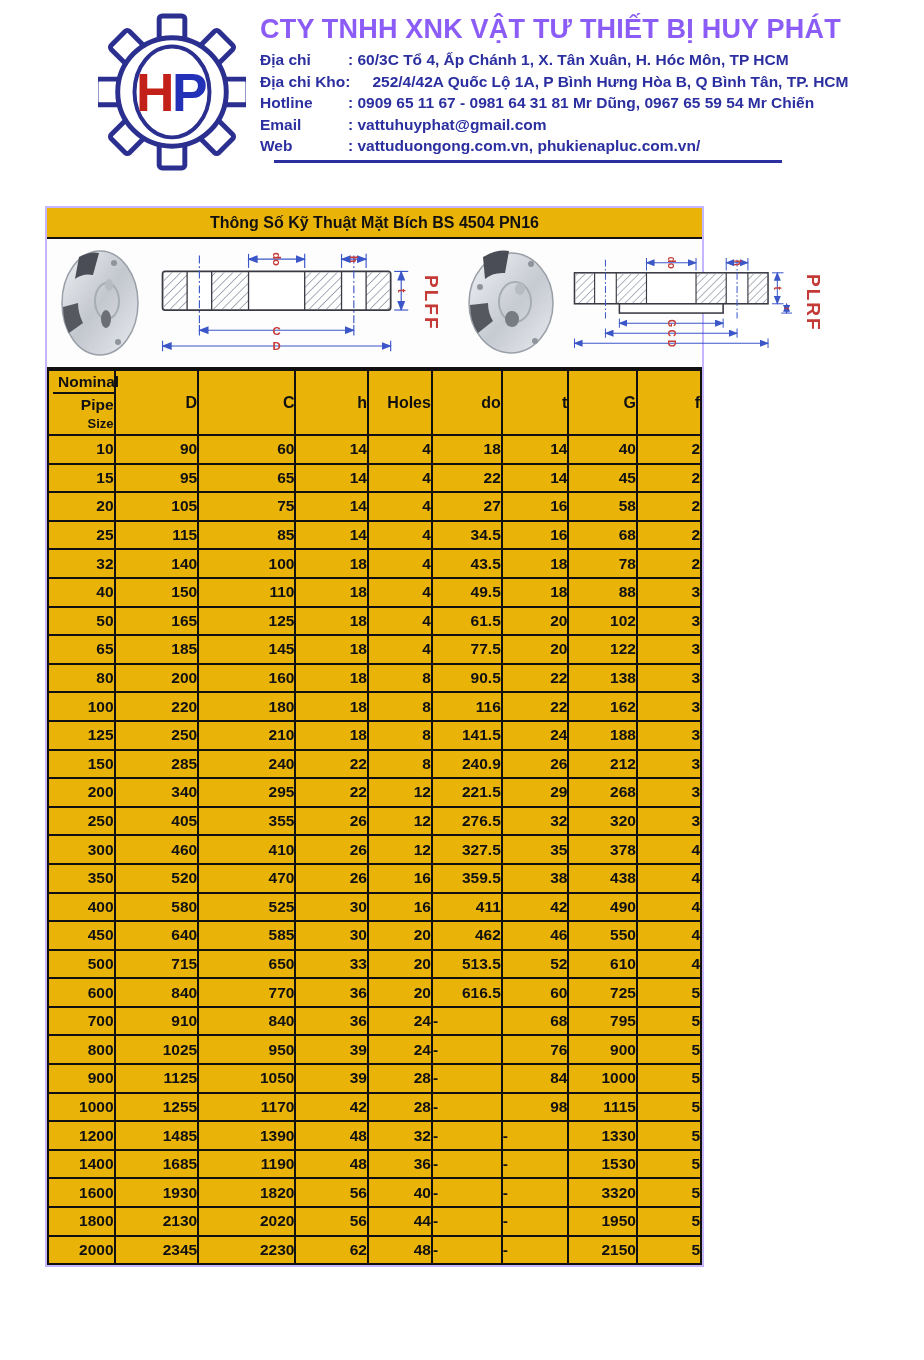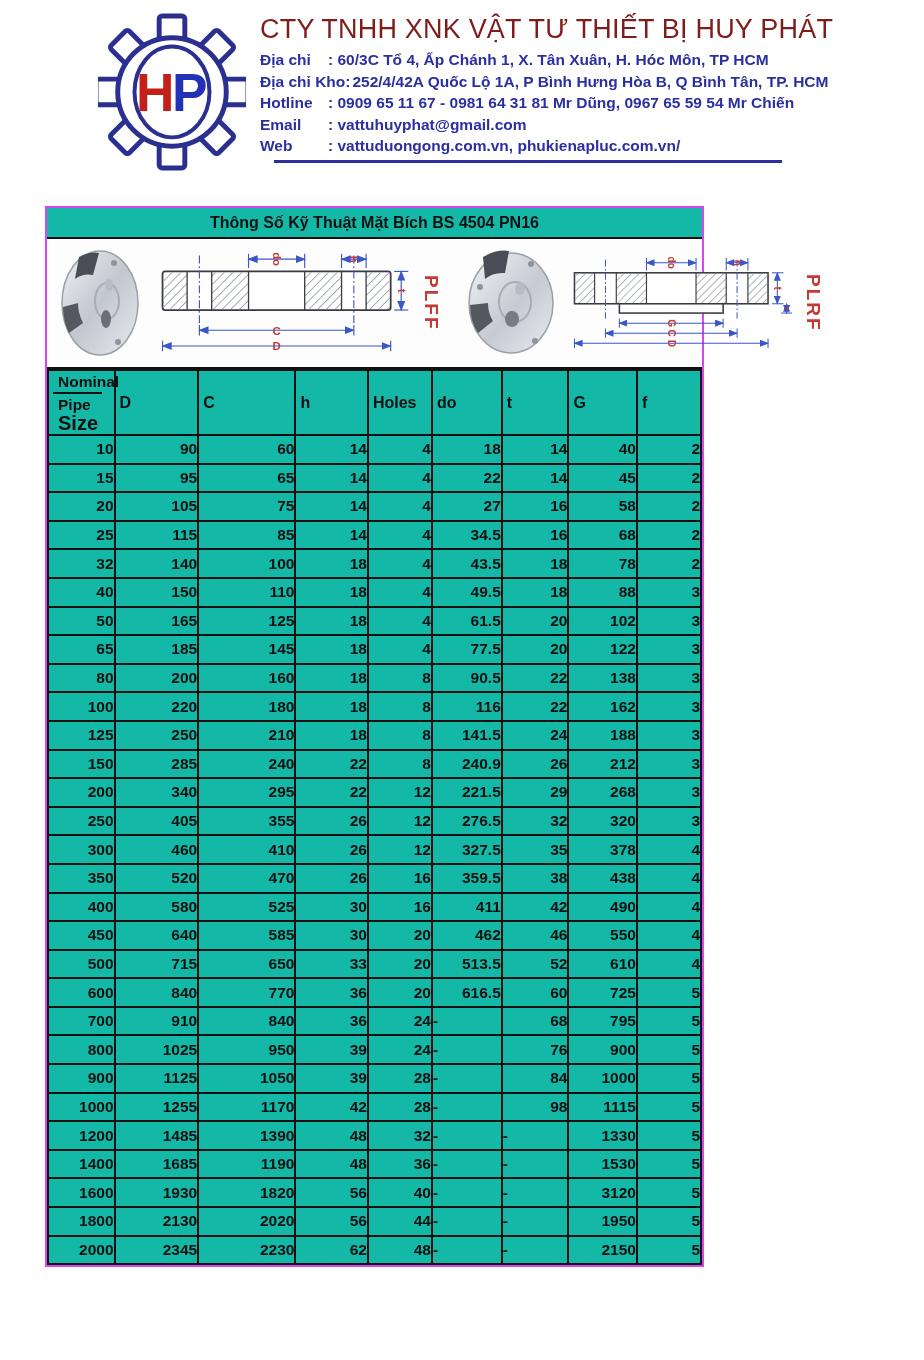--- a/index.html
+++ b/index.html
@@ -6,58 +6,58 @@
   body{
     width:924px;height:1360px;
     font-family:"Liberation Sans","DejaVu Sans",sans-serif;
     color:#111;position:relative;overflow:hidden;
   }
   
   .hdr{display:flex;align-items:flex-start;padding:6px 0 0 98px;height:176px;box-sizing:border-box;}
   .logo-wrap{flex:0 0 auto;}
   .hdr-text{margin-left:14px;padding-top:8px;}
   .company-name{
-    font-size:27px;font-weight:400;color:#7f1d1d;line-height:30px;
+    font-size:27px;font-weight:700;color:#8b5cf6;line-height:30px;
     letter-spacing:.2px;white-space:nowrap;margin:0 16px 5px 0;
   }
-  .contact-row{display:flex;font-size:15.5px;font-weight:700;color:#2b2f9f;line-height:21.5px;white-space:nowrap;}
+  .contact-row{display:flex;font-size:15.5px;font-weight:700;color:#2b2f9f;line-height:21.5px;white-space:nowrap;gap:20px;}
   .contact-label{min-width:66px;flex:0 0 auto;}
   .contact-value{margin-left:2px;}
   .web-underline{width:508px;height:0;border-top:3px solid #2b2f9f;margin:3px 0 0 14px;}
   
   .sheet{
     position:absolute;left:45px;top:206px;width:659px;
-    border:2px solid #d946ef;box-sizing:border-box;background:#14b8a6;
+    border:2px solid #c4b5fd;box-sizing:border-box;background:#eab308;
   }
   .sheet-title{
     height:29px;line-height:29px;text-align:center;
     font-size:16px;font-weight:700;border-bottom:2px solid #111;
   }
   .diagram-row{
     height:130px;border-bottom:2px solid #111;display:flex;align-items:center;
     background:#fdfdfd;box-sizing:border-box;
   }
   .dg{display:flex;align-items:center;}
   .dg-left{margin-left:10px;}
   .dg-right{margin-left:24px;}
   .dg-code{
     writing-mode:vertical-rl;font-size:19px;font-weight:700;color:#c43a36;
     letter-spacing:2px;margin-left:4px;line-height:20px;
   }
   
   table.spec{width:100%;border-collapse:collapse;table-layout:fixed;}
   table.spec th,table.spec td{border:2px solid #111;box-sizing:border-box;}
   table.spec th{
-    text-align:left;vertical-align:middle;padding:0 12px 0 4px;
+    text-align:right;vertical-align:middle;padding:0 0 0 4px;
     font-size:16px;font-weight:700;height:64px;
   }
   th.th-first{padding:0;}
   .nom-line{border-bottom:2px solid #111;padding:1px 0 1px 5px;font-size:15.5px;line-height:19px;}
   .pipe-line{padding:1px 0 0 5px;font-size:15.5px;line-height:19px;}
-  .size-line{padding:0 0 1px 5px;font-size:20px;line-height:19px;}
+  .size-line{padding:0 0 1px 5px;font-size:13px;line-height:19px;}
   table.spec td{height:28.6px;font-size:15.5px;font-weight:700;padding:0;}
   td.c-first{text-align:right;padding-left:6px;}
   td.c-num{text-align:right;padding-right:3px;}
   td.c-dash{text-align:left;padding-left:3px;}
 </style>
 </head>
 <body>
 
 <div class="hdr">
   <div class="logo-wrap">
@@ -588,21 +588,21 @@
           <td class="c-num">5</td>
         </tr>
         <tr>
           <td class="c-first">1600</td>
           <td class="c-num">1930</td>
           <td class="c-num">1820</td>
           <td class="c-num">56</td>
           <td class="c-num">40</td>
           <td class="c-dash">-</td>
           <td class="c-dash">-</td>
-          <td class="c-num">3120</td>
+          <td class="c-num">3320</td>
           <td class="c-num">5</td>
         </tr>
         <tr>
           <td class="c-first">1800</td>
           <td class="c-num">2130</td>
           <td class="c-num">2020</td>
           <td class="c-num">56</td>
           <td class="c-num">44</td>
           <td class="c-dash">-</td>
           <td class="c-dash">-</td>

